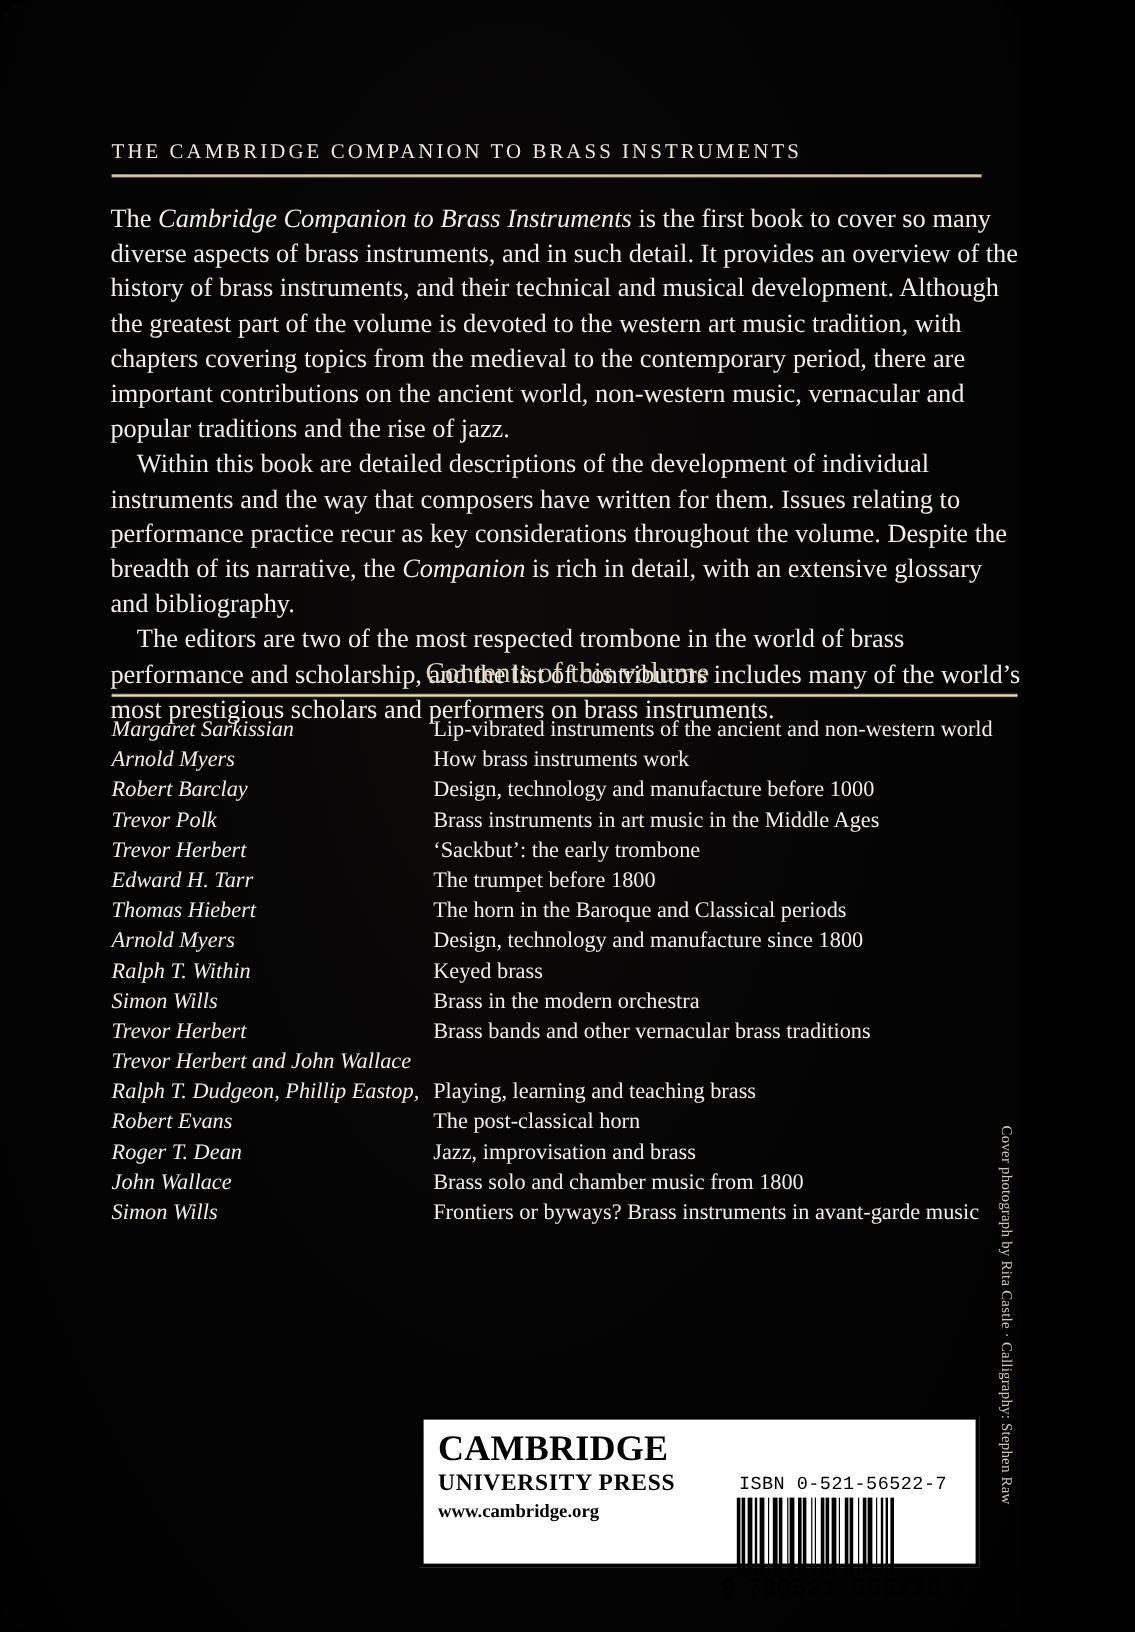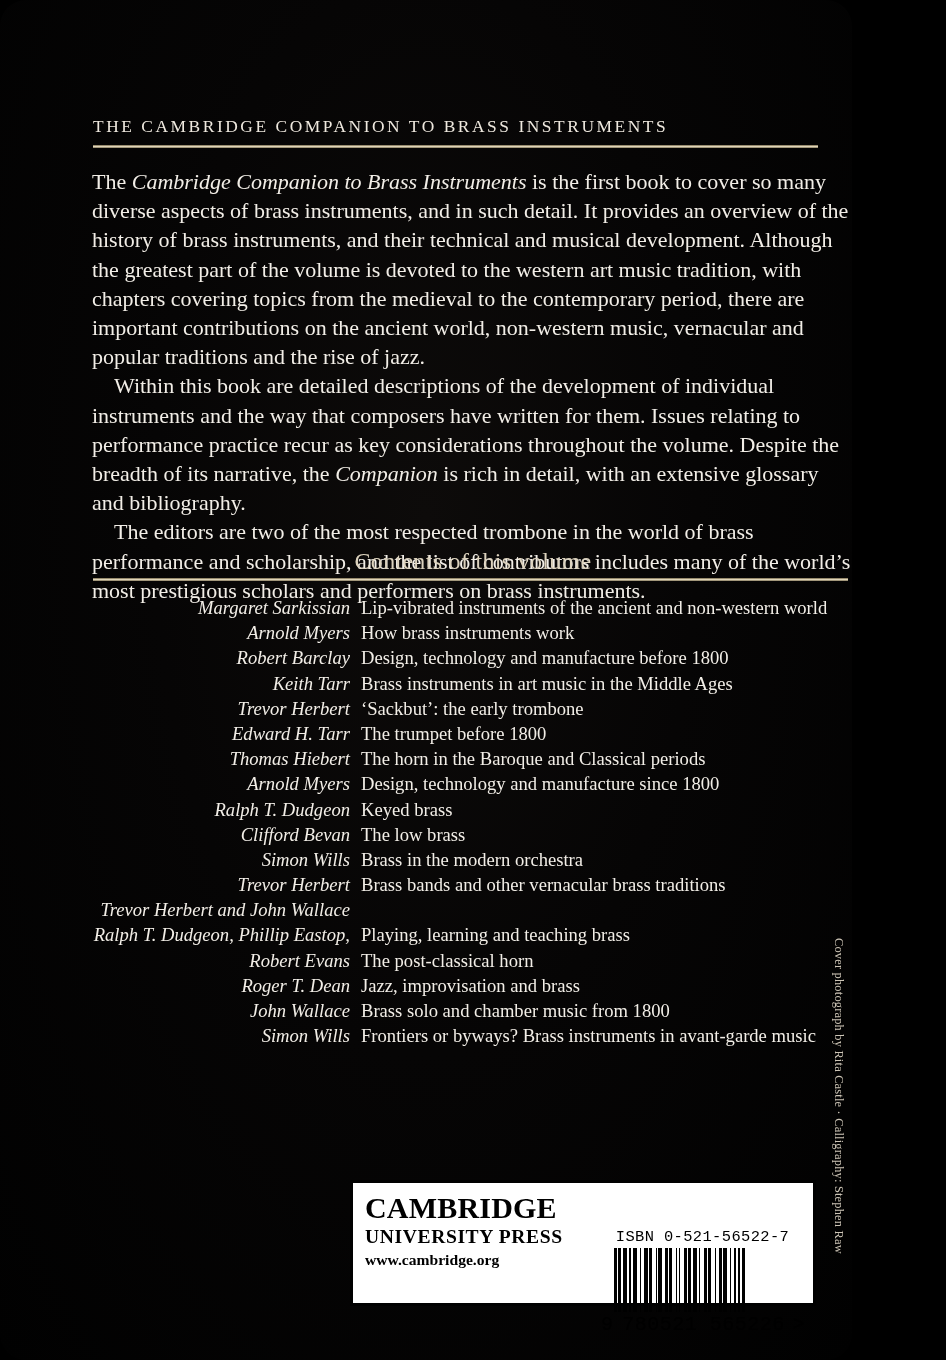--- a/index.html
+++ b/index.html
@@ -91,21 +91,20 @@
     border-collapse: collapse;
   }
   .contents tr { vertical-align: baseline; }
   .contents td {
     padding: 0;
     height: 25.2px;
     font-size: 18.6px;
     color: #f2eee7;
   }
   .contents td.author {
-    text-align: right;
     font-style: italic;
     white-space: nowrap;
     padding-right: 11px;
     width: 257px;
   }
   .contents td.chapter {
     text-align: left;
     white-space: nowrap;
   }
 
@@ -222,49 +221,45 @@
         <tr>
           <td class="author">Margaret Sarkissian</td>
           <td class="chapter">Lip-vibrated instruments of the ancient and non-western world</td>
         </tr>
         <tr>
           <td class="author">Arnold Myers</td>
           <td class="chapter">How brass instruments work</td>
         </tr>
         <tr>
           <td class="author">Robert Barclay</td>
-          <td class="chapter">Design, technology and manufacture before 1800</td>
-        </tr>
-        <tr>
-          <td class="author">Keith Tarr</td>
+          <td class="chapter">Design, technology and manufacture before 1000</td>
+        </tr>
+        <tr>
+          <td class="author">Trevor Polk</td>
           <td class="chapter">Brass instruments in art music in the Middle Ages</td>
         </tr>
         <tr>
           <td class="author">Trevor Herbert</td>
           <td class="chapter">‘Sackbut’: the early trombone</td>
         </tr>
         <tr>
           <td class="author">Edward H. Tarr</td>
           <td class="chapter">The trumpet before 1800</td>
         </tr>
         <tr>
           <td class="author">Thomas Hiebert</td>
           <td class="chapter">The horn in the Baroque and Classical periods</td>
         </tr>
         <tr>
           <td class="author">Arnold Myers</td>
           <td class="chapter">Design, technology and manufacture since 1800</td>
         </tr>
         <tr>
-          <td class="author">Ralph T. Dudgeon</td>
+          <td class="author">Ralph T. Within</td>
           <td class="chapter">Keyed brass</td>
-        </tr>
-        <tr>
-          <td class="author">Clifford Bevan</td>
-          <td class="chapter">The low brass</td>
         </tr>
         <tr>
           <td class="author">Simon Wills</td>
           <td class="chapter">Brass in the modern orchestra</td>
         </tr>
         <tr>
           <td class="author">Trevor Herbert</td>
           <td class="chapter">Brass bands and other vernacular brass traditions</td>
         </tr>
         <tr>

